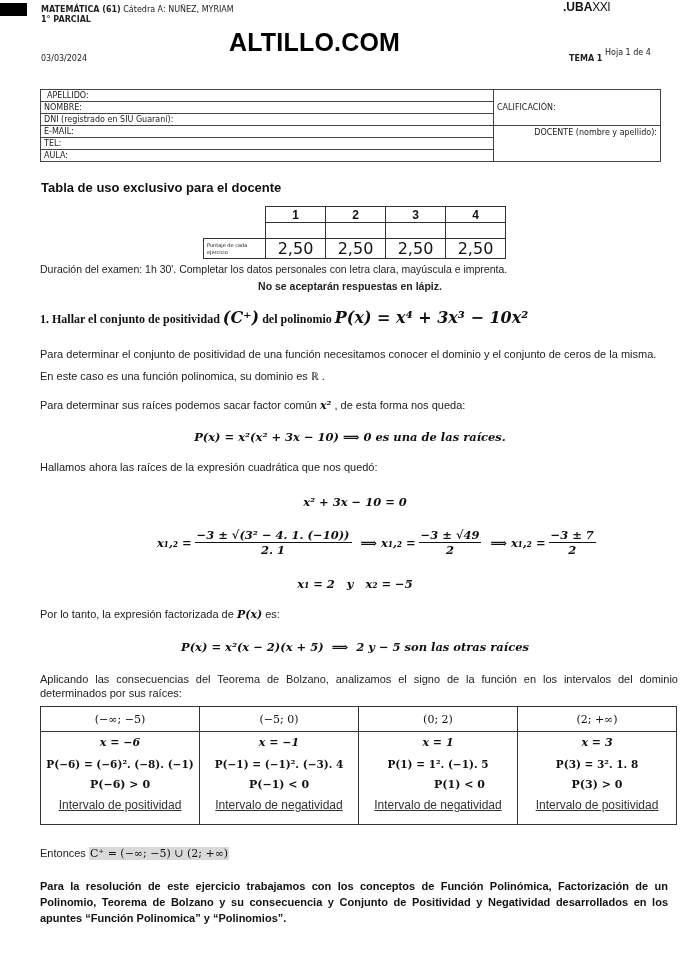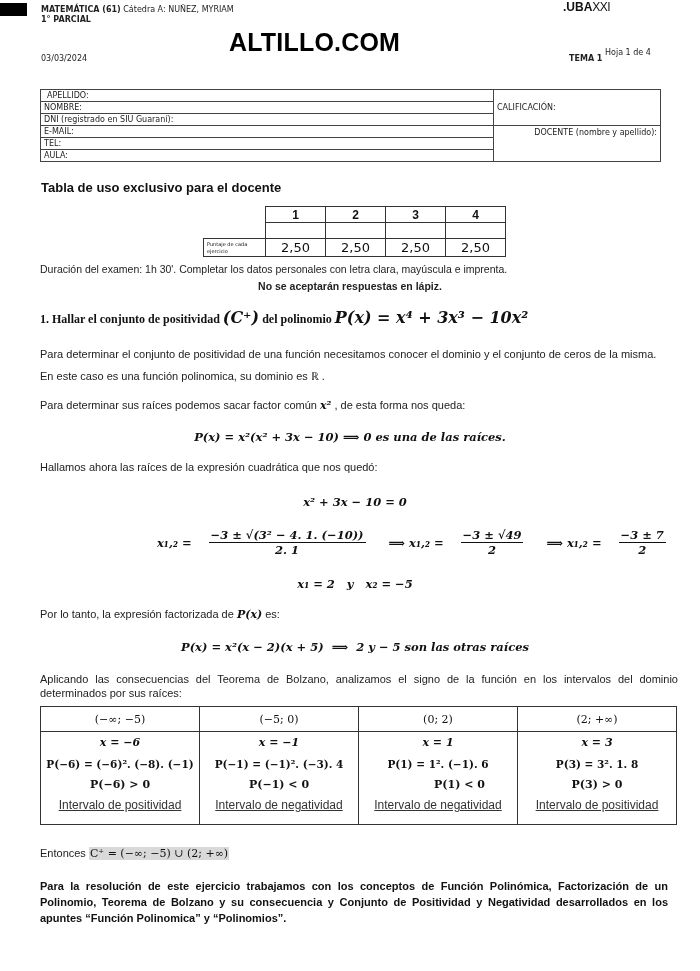--- a/index.html
+++ b/index.html
@@ -17,21 +17,21 @@
   .info { left: 40px; top: 89px; width: 621px; font-family: "DejaVu Sans", sans-serif; font-size: 8px; color: #222; }
   .info td { border: 1px solid #444; padding: 0 3px; height: 11px; line-height: 11px; vertical-align: middle; }
   .info td.right { width: 160px; vertical-align: middle; }
 
   .h-docente { left: 41px; top: 180px; font-size: 13px; font-weight: bold; }
   .scores { left: 203px; top: 206px; font-family: "Liberation Sans", sans-serif; }
   .scores td { border: 1px solid #333; text-align: center; padding: 0; }
   .scores td.num { width: 59px; height: 15px; font-weight: bold; font-size: 12px; }
   .scores td.empty { height: 15px; }
   .scores td.lbl { width: 58px; font-family: "DejaVu Sans", sans-serif; font-size: 5px; text-align: left; padding-left: 3px; line-height: 7px; }
-  .scores td.val { font-size: 13px; height: 17px; font-family: "DejaVu Sans", sans-serif; }
+  .scores td.val { font-size: 16px; height: 17px; font-family: "DejaVu Sans", sans-serif; }
   .scores td.blank { border: none; }
 
   .p { font-size: 11px; line-height: 14px; color: #222; }
   .math { font-family: "DejaVu Serif", serif; font-weight: bold; font-style: italic; color: #111; }
   .mathc { font-family: "DejaVu Serif", serif; color: #111; }
   .center { text-align: center; }
 
   .q1 { left: 40px; top: 308px; font-family: "Liberation Serif", serif; font-weight: bold; font-size: 12px; color: #111; white-space: nowrap; }
   .q1 .big { font-size: 16px; }
 
@@ -127,21 +127,21 @@
 <div class="abs p" style="left:40px; top:398px;">
   <span>Para determinar sus raíces podemos sacar factor común </span><span class="math">x²</span><span> , de esta forma nos queda:</span>
 </div>
 
 <div class="abs center math" style="left:0; width:700px; top:430px; font-size:11.5px;">P(x) = x²(x² + 3x − 10)  ⟹  0 es una de las raíces.</div>
 
 <div class="abs p" style="left:40px; top:460px;">Hallamos ahora las raíces de la expresión cuadrática que nos quedó:</div>
 
 <div class="abs center math" style="left:0; width:710px; top:495px; font-size:11.5px;">x² + 3x − 10 = 0</div>
 
-<div class="abs math" style="left:157px; top:528px; font-size:11.5px; display:flex; align-items:center; white-space:nowrap;gap:14px;">
+<div class="abs math" style="left:157px; top:528px; font-size:11.5px; display:flex; align-items:center; white-space:nowrap;">
   <span>x₁,₂ =</span>
   <span class="frac">
       <span class="num">−3 ± √(3² − 4. 1. (−10))</span>
       <span class="den">2. 1</span>
     </span>
   <span style="margin-left:6px;">⟹ x₁,₂ =</span>
   <span class="frac">
       <span class="num">−3 ± √49</span>
       <span class="den">2</span>
     </span>
@@ -172,21 +172,21 @@
   </tr>
   <tr>
     <td class="m" style="border-bottom:none; font-style:italic;">x = −6</td>
     <td class="m" style="border-bottom:none; font-style:italic;">x = −1</td>
     <td class="m" style="border-bottom:none; font-style:italic;">x = 1</td>
     <td class="m" style="border-bottom:none; font-style:italic;">x = 3</td>
   </tr>
   <tr>
     <td class="m" style="border-top:none; border-bottom:none; font-size:10.5px; white-space:nowrap;">P(−6) = (−6)². (−8). (−1)</td>
     <td class="m" style="border-top:none; border-bottom:none; font-size:10.5px;">P(−1) = (−1)². (−3). 4</td>
-    <td class="m" style="border-top:none; border-bottom:none; font-size:10.5px;">P(1) = 1². (−1). 6</td>
+    <td class="m" style="border-top:none; border-bottom:none; font-size:10.5px;">P(1) = 1². (−1). 5</td>
     <td class="m" style="border-top:none; border-bottom:none; font-size:10.5px;">P(3) = 3². 1. 8</td>
   </tr>
   <tr>
     <td class="m" style="border-top:none; border-bottom:none;">P(−6) &gt; 0</td>
     <td class="m" style="border-top:none; border-bottom:none;text-align:center;">P(−1) &lt; 0</td>
     <td class="m" style="border-top:none; border-bottom:none;padding-left:43px;">P(1) &lt; 0</td>
     <td class="m" style="border-top:none; border-bottom:none;">P(3) &gt; 0</td>
   </tr>
   <tr class="last">
     <td class="t" style="border-top:none; height:26px; vertical-align:top; padding-top:3px;">Intervalo de positividad</td>

